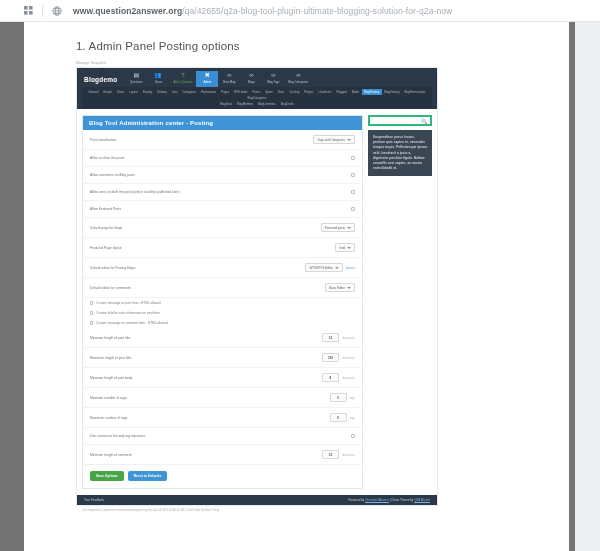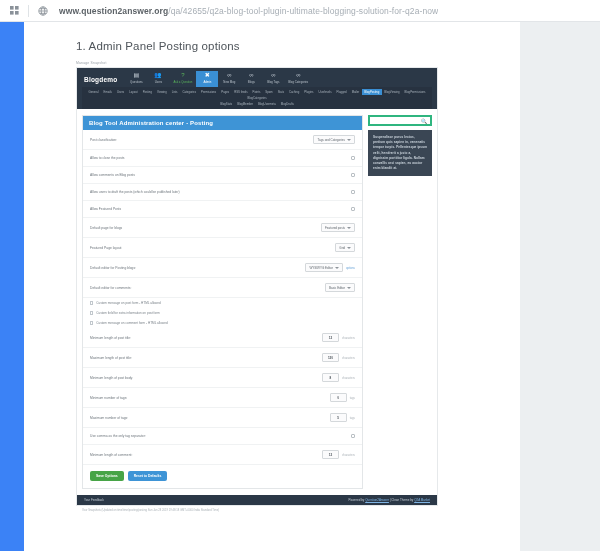--- a/index.html
+++ b/index.html
@@ -7,33 +7,33 @@
     width: 600px; height: 551px;
     background: #eceff1;
     font-family: "Liberation Sans", sans-serif;
     overflow: hidden;
   }
   
   .browser-bar {
     height: 22px; background: #ffffff;
     display: flex; align-items: center;
     border-bottom: 1px solid #e2e5e8;
-    padding: 0 6px;
+    padding: 0 20px;
   }
   .chrome-icon { width: 16px; height: 14px; display: flex; align-items: center; justify-content: center; color: #8a9199; }
   .chrome-sep { width: 1px; height: 12px; background: #dfe3e6; margin: 0 6px; }
   .url-text {
     font-size: 8.5px; color: #a7aeb5; margin-left: 8px;
     white-space: nowrap; overflow: hidden; letter-spacing: .1px;
   }
   .url-text b { color: #5d6368; font-weight: bold; }
   
   .page {
-    position: relative; width: 520px; height: 529px;
-    background: #3b82f6; overflow: hidden;
+    position: relative; width: 575px; height: 529px;
+    background: #737373; overflow: hidden;
   }
   .paper {
     position: absolute; left: 24px; top: 0; width: 545px; height: 529px;
     background: #ffffff;
   }
   .content { padding: 18px 0 0 52px; width: 440px; }
   h2.sect {
     font-size: 11.5px; color: #4f555b; font-weight: normal;
     margin-bottom: 9px; letter-spacing: .15px;
   }

